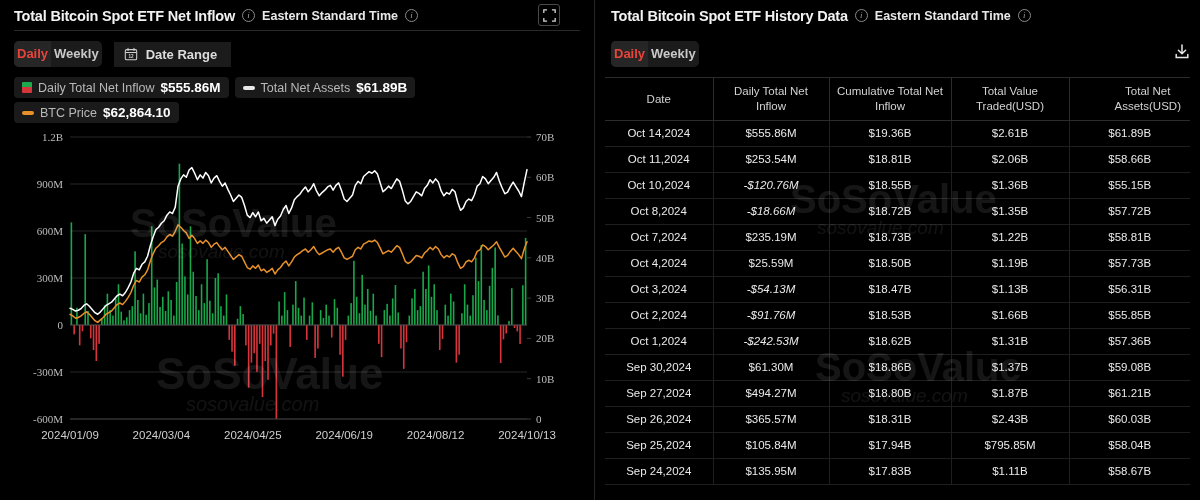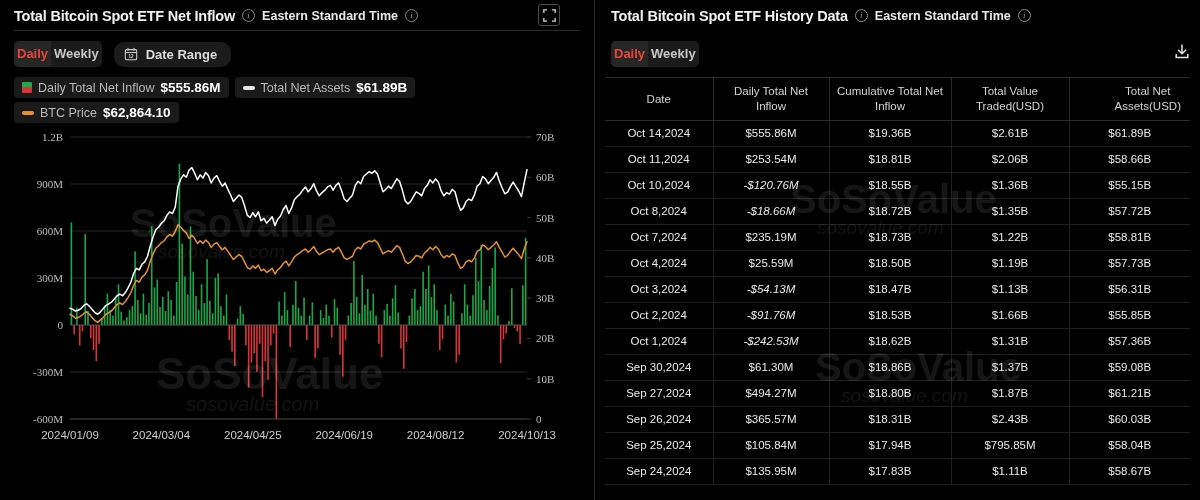--- a/index.html
+++ b/index.html
@@ -61,21 +61,21 @@
   .seg {
     display: flex; background: #1b1b1b; border-radius: 5px; overflow: hidden;
   }
   .seg-item {
     padding: 5px 3px; font-size: 13px; cursor: pointer;
     color: #c9c9c9; font-weight: 600; line-height: 16px;
   }
   .seg-item.active { color: #e8443c; background: #262626; }
   .date-btn {
     display: flex; align-items: center; gap: 8px;
-    background: #1b1b1b; border-radius: 10px;
+    background: #1b1b1b; border-radius: 0;
     padding: 5px 14px 5px 10px; cursor: pointer;
     color: #dcdcdc; font-size: 13px; font-weight: bold;
   }
   .cal-ico { width: 14px; height: 14px; }
 
   
   .legends { padding: 4px 6px 0 6px; }
   .legend-row { display: flex; gap: 6px; margin-bottom: 4px; }
   .legend {
     display: inline-flex; align-items: center; gap: 6px;

